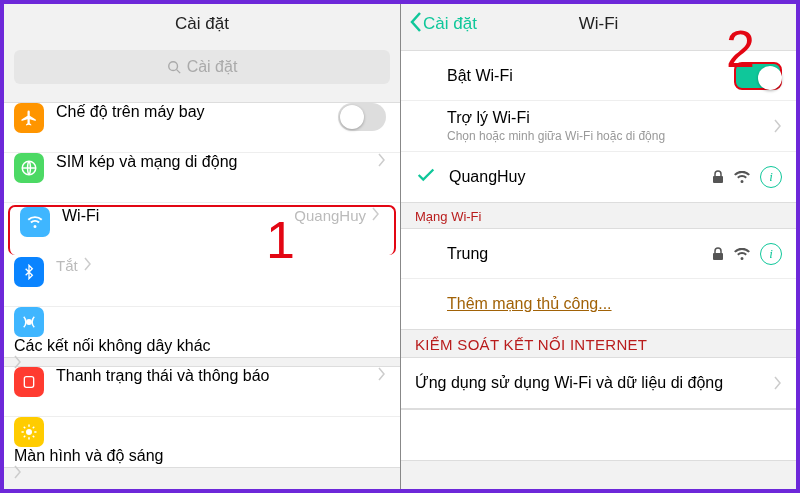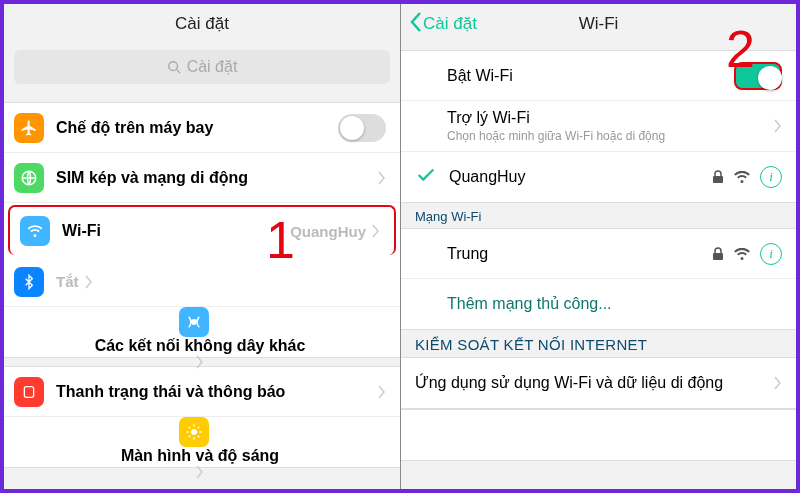--- a/index.html
+++ b/index.html
@@ -8,40 +8,40 @@
 .pane { width: 399px; height: 498px; background: #f2f2f2; display: flex; flex-direction: column; overflow: hidden; }
 .pane + .pane { border-left: 1px solid #888; }
 .title-bar { height: 40px; display: flex; align-items: center; justify-content: center; background: #f2f2f2; position: relative; }
 .title-text { font-size: 17px; font-weight: 500; color: #222; }
 .back-btn { position: absolute; left: 8px; display: flex; align-items: center; color: #0fc79a; font-size: 17px; cursor: pointer; }
 .back-chevron svg { width: 14px; height: 22px; }
 .search-wrap { padding: 6px 10px 10px; }
 .search-field { height: 34px; background: #e6e6e6; border-radius: 6px; display: flex; align-items: center; justify-content: center; color: #aaa; font-size: 16px; }
 .search-ico { width: 14px; height: 14px; margin-right: 6px; }
 .group { margin-top: 8px; background: #fff; border-top: 1px solid #ddd; border-bottom: 1px solid #ddd; }
-.row { height: 50px; display: flex; align-items: center; padding: 0 14px 0 10px; border-bottom: 1px solid #eee; position: relative; font-weight: bold; }
+.row { height: 50px; display: flex; padding: 0 14px 0 10px; border-bottom: 1px solid #eee; position: relative; }
 .row:last-child { border-bottom: none; flex-direction: column; }
 .row-icon { width: 30px; height: 30px; border-radius: 7px; display: flex; align-items: center; justify-content: center; margin-right: 12px; color: #fff; flex-shrink: 0; }
 .row-label { flex: 1; font-size: 16px; color: #000000; }
 .row-sub { font-size: 12px; color: #999; margin-top: 2px; }
 .row-detail { font-size: 15px; color: #bbb; margin-right: 6px; }
 .chev { color: #ccc; flex-shrink: 0; }
 .chev svg { width: 8px; height: 14px; display: block; }
 .toggle { width: 48px; height: 28px; border-radius: 14px; background: #ddd; position: relative; flex-shrink: 0; }
 .toggle.on { background: #0fc79a; }
 .knob { width: 24px; height: 24px; background: #fff; border-radius: 50%; position: absolute; top: 2px; left: 2px; box-shadow: 0 1px 3px rgba(0,0,0,.3); }
 .toggle.on .knob { left: 22px; }
 .highlight-box { border: 2px solid #e30613; border-radius: 7px; }
-.section-label { font-size: 13px; color: #0c4a6e; padding: 6px 14px 4px; text-transform: none; }
+.section-label { font-size: 13px; color: #b91c1c; padding: 6px 14px 4px; text-transform: none; }
 .section-label.upper { text-transform: uppercase; letter-spacing: .3px; font-size: 15px; }
 .check { width: 24px; color: #0fc79a; margin-right: 10px; flex-shrink: 0; }
 .inline-icons { display: flex; align-items: center; gap: 10px; flex-shrink: 0; }
 .lock-ico svg, .wifi-str svg { display: block; }
 .info-circ { width: 22px; height: 22px; border: 1.5px solid #0fc79a; border-radius: 50%; color: #0fc79a; display: flex; align-items: center; justify-content: center; font-family: Georgia, serif; font-style: italic; font-size: 13px; }
-.green-text { color: #0f766e; }
+.green-text { color: #a16207; text-decoration: underline; }
 .big-num { position: absolute; color: #e30613; font-size: 52px; font-weight: 400; font-family: Arial, sans-serif; z-index: 10; pointer-events: none; }
 .num1 { left: 262px; top: 206px; }
 .num2 { left: 722px; top: 15px; }
 .col { display: flex; flex-direction: column; justify-content: center; flex: 1; }
 .right-group { background: #fff; border-top: 1px solid #ddd; border-bottom: 1px solid #ddd; margin-top: 6px; }
 .right-row { min-height: 50px; display: flex; align-items: center; padding: 8px 14px; border-bottom: 1px solid #eee; }
 .right-row:last-child { border-bottom: none; }
 </style>
 </head>
 <body>

